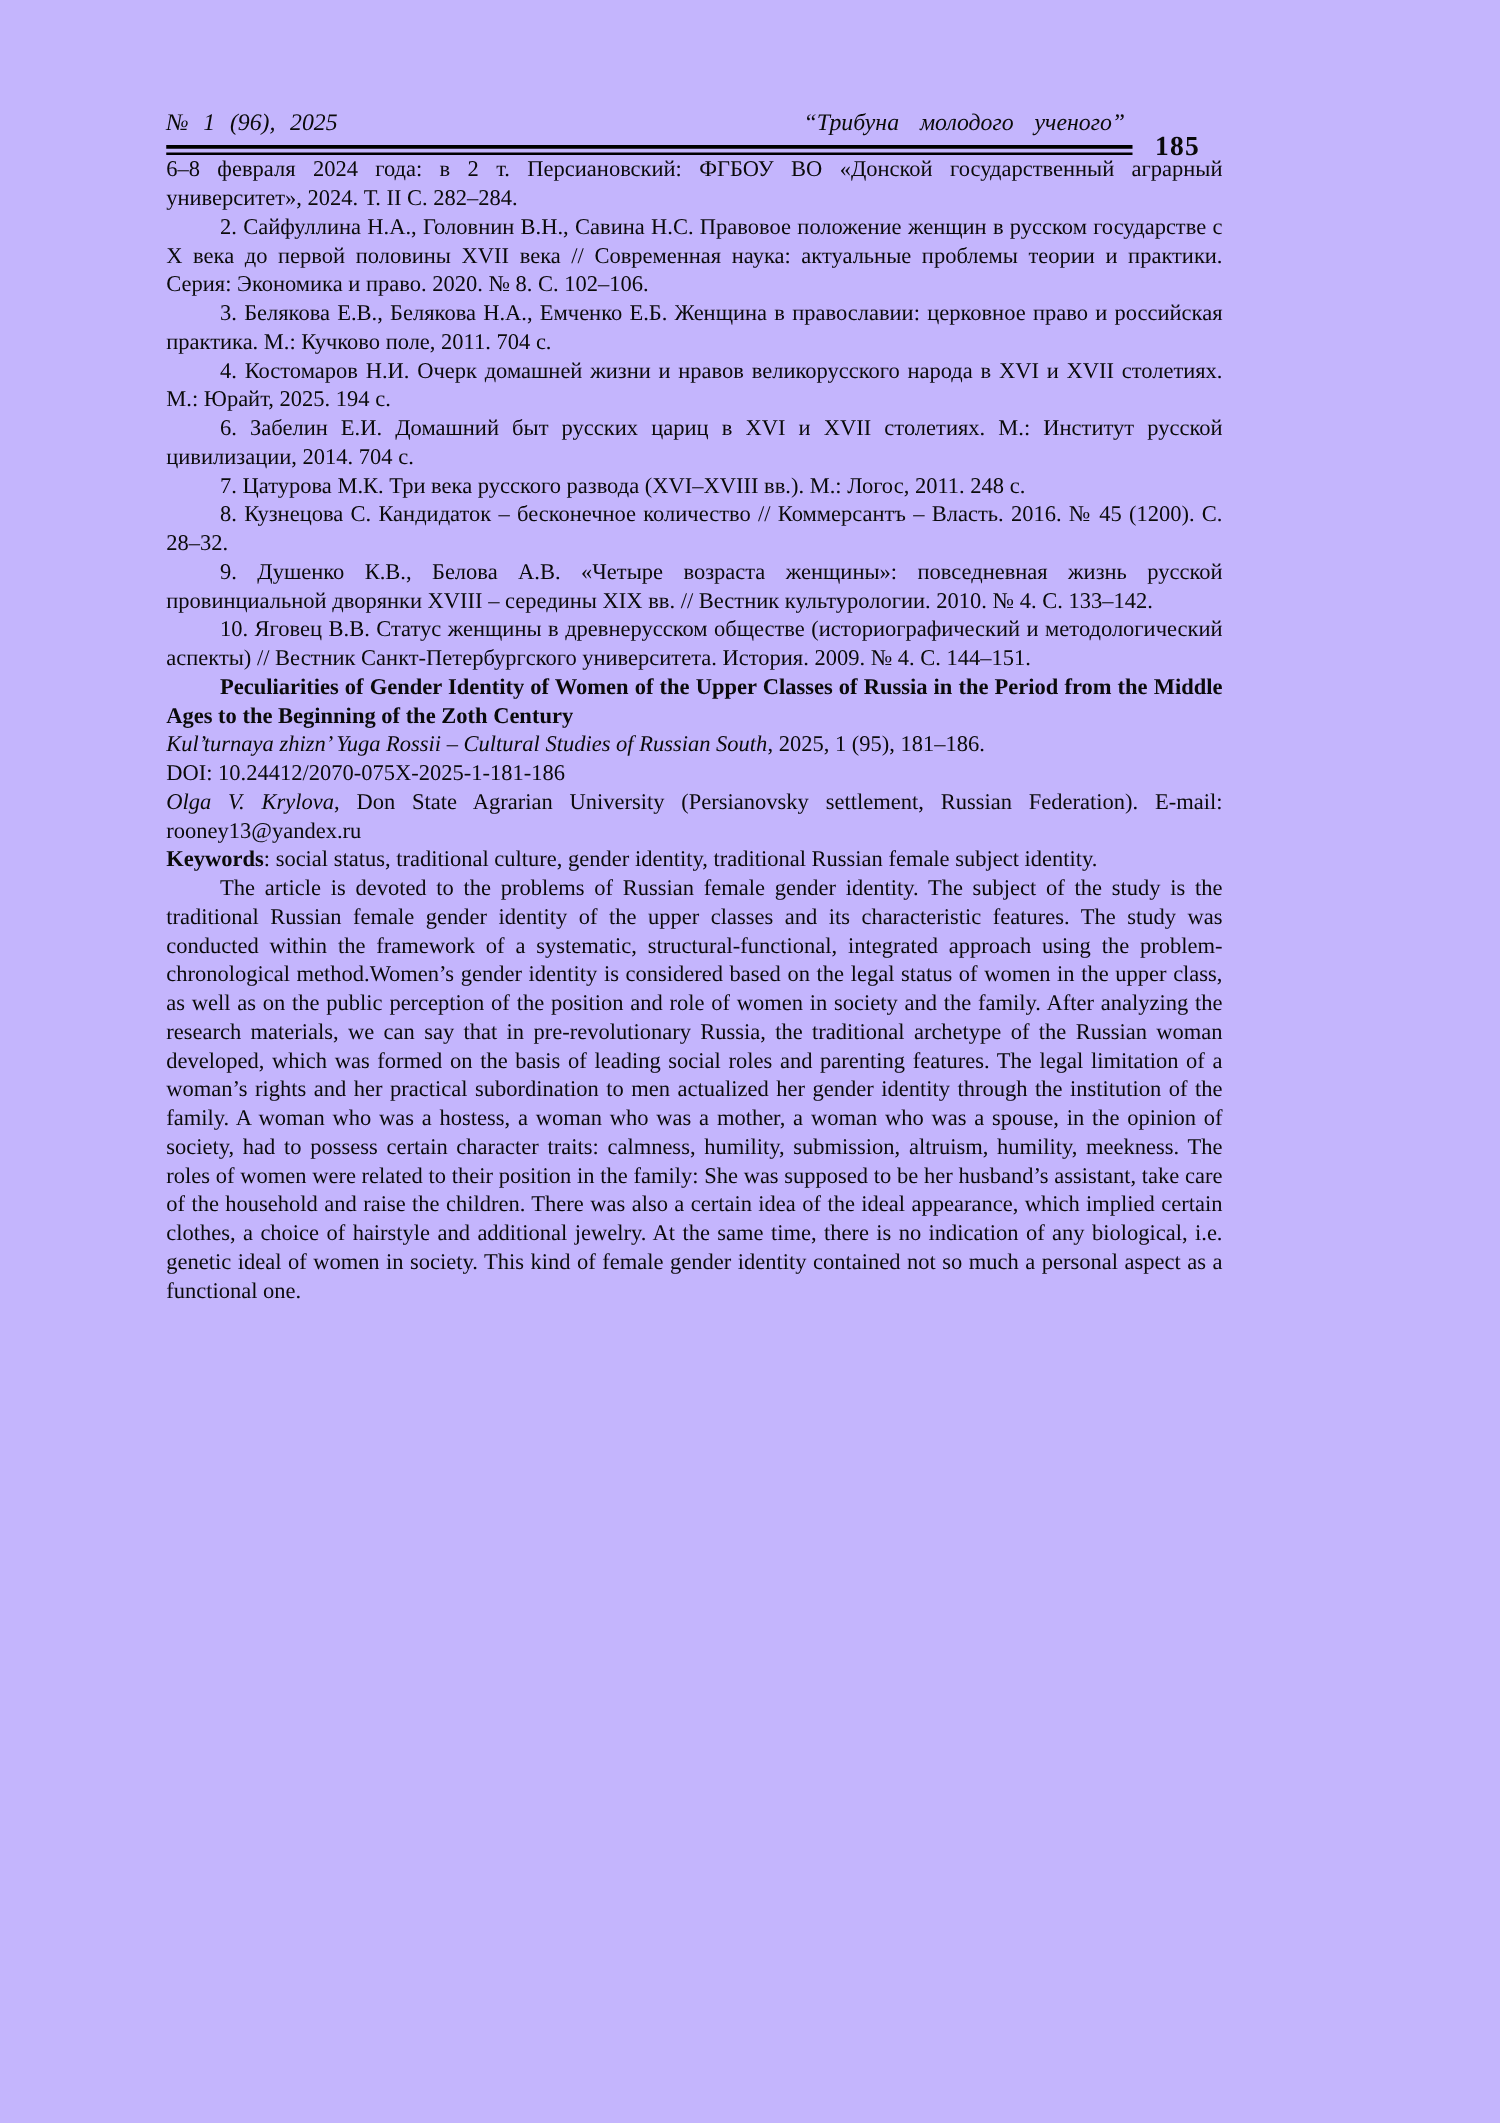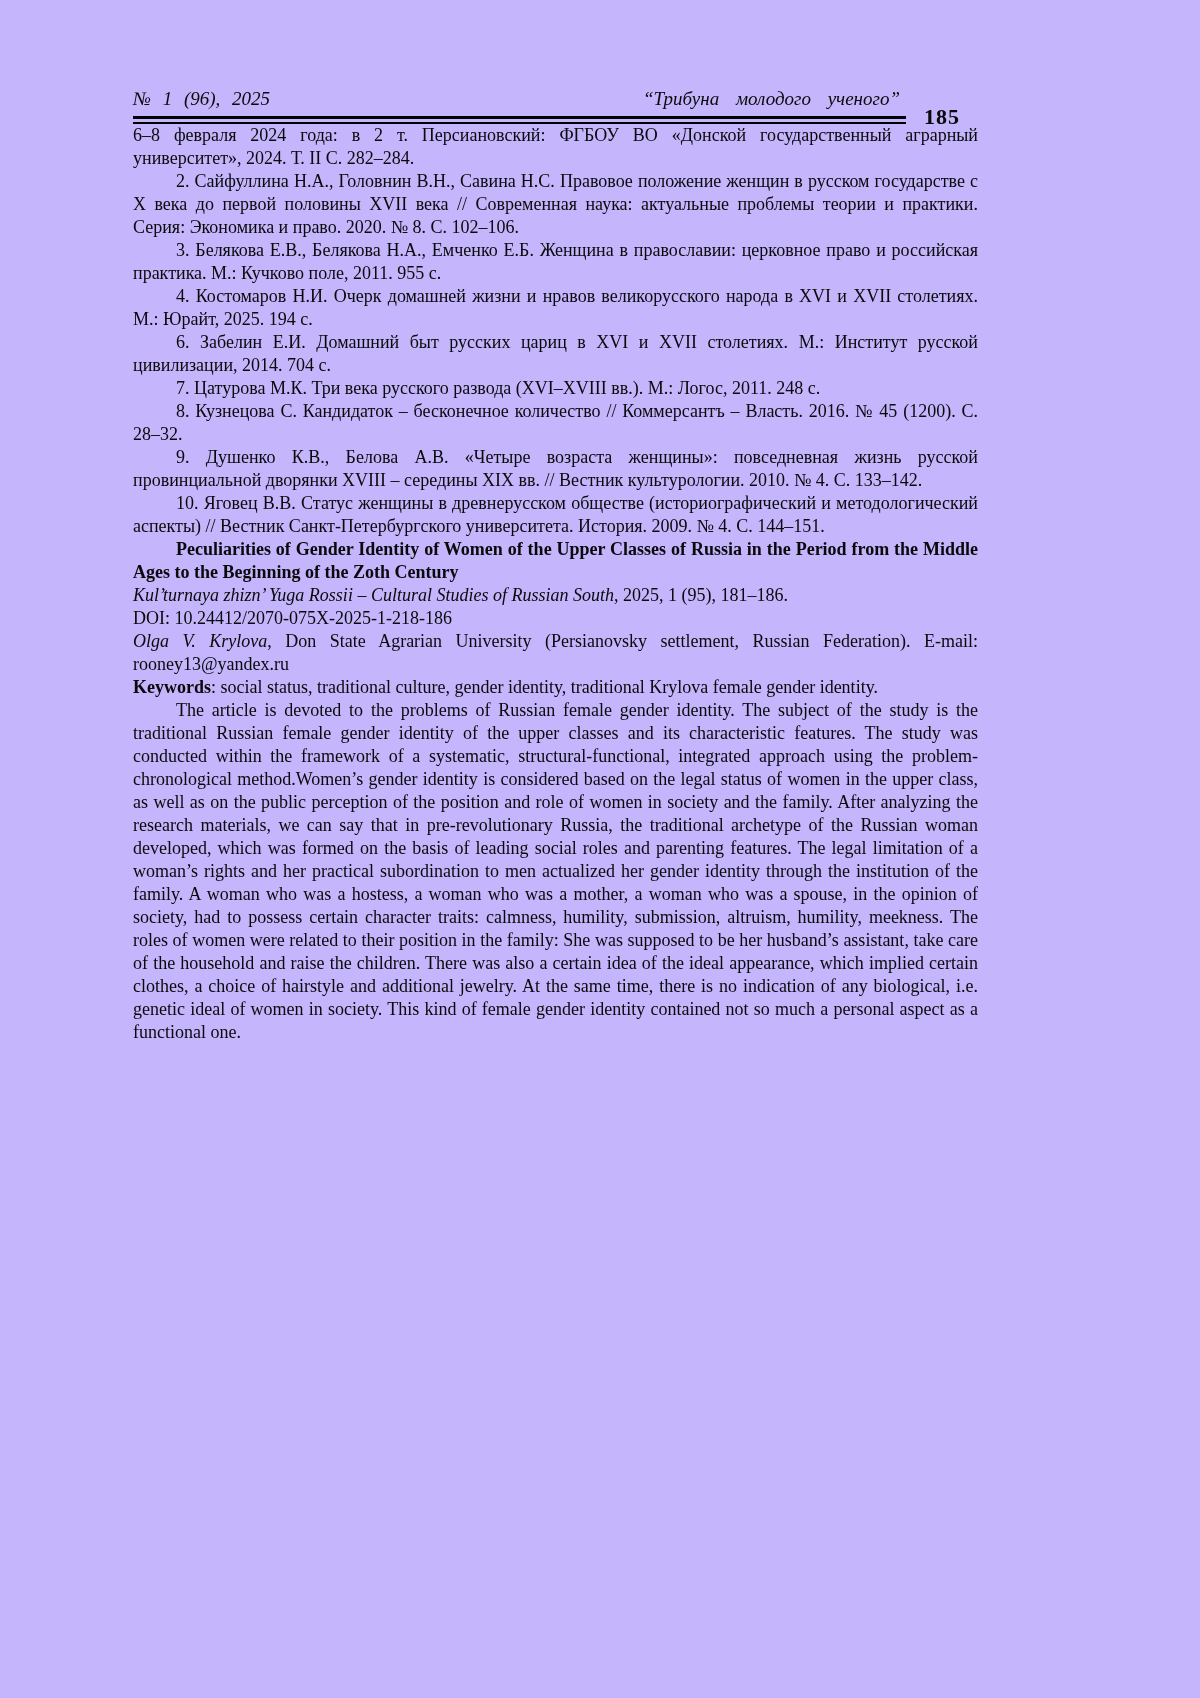--- a/index.html
+++ b/index.html
@@ -85,35 +85,35 @@
         <div class="rule-thin"></div>
       </div>
     </div>
     <span class="page-number">185</span>
   </div>
 
   <div class="content">
 
     <p class="no-indent">6–8 февраля 2024 года: в 2 т. Персиановский: ФГБОУ ВО «Донской государственный аграрный университет», 2024. Т. II С. 282–284.</p>
     <p>2. Сайфуллина Н.А., Головнин В.Н., Савина Н.С. Правовое положение женщин в русском государстве с X века до первой половины XVII века // Современная наука: актуальные проблемы теории и практики. Серия: Экономика и право. 2020. № 8. С. 102–106.</p>
-    <p>3. Белякова Е.В., Белякова Н.А., Емченко Е.Б. Женщина в православии: церковное право и российская практика. М.: Кучково поле, 2011. 955 с.</p>
+    <p>3. Белякова Е.В., Белякова Н.А., Емченко Е.Б. Женщина в православии: церковное право и российская практика. М.: Кучково поле, 2011. 704 с.</p>
     <p>4. Костомаров Н.И. Очерк домашней жизни и нравов великорусского народа в XVI и XVII столетиях. М.: Юрайт, 2025. 194 с.</p>
     <p>6. Забелин Е.И. Домашний быт русских цариц в XVI и XVII столетиях. М.: Институт русской цивилизации, 2014. 704 с.</p>
     <p>7. Цатурова М.К. Три века русского развода (XVI–XVIII вв.). М.: Логос, 2011. 248 с.</p>
     <p>8. Кузнецова С. Кандидаток – бесконечное количество // Коммерсантъ – Власть. 2016. № 45 (1200). С. 28–32.</p>
     <p>9. Душенко К.В., Белова А.В. «Четыре возраста женщины»: повседневная жизнь русской провинциальной дворянки XVIII – середины XIX вв. // Вестник культурологии. 2010. № 4. С. 133–142.</p>
     <p>10. Яговец В.В. Статус женщины в древнерусском обществе (историографический и методологический аспекты) // Вестник Санкт-Петербургского университета. История. 2009. № 4. С. 144–151.</p>
 
     <p class="eng-title gap-above">Peculiarities of Gender Identity of Women of the Upper Classes of Russia in the Period from the Middle Ages to the Beginning of the Zoth Century</p>
 
     <p class="no-indent"><span class="italic">Kul’turnaya zhizn’ Yuga Rossii – Cultural Studies of Russian South</span><span>, 2025, 1 (95), 181–186.</span></p>
 
-    <p class="no-indent">DOI: 10.24412/2070-075X-2025-1-218-186</p>
+    <p class="no-indent">DOI: 10.24412/2070-075X-2025-1-181-186</p>
 
     <p class="no-indent"><span class="italic">Olga V. Krylova</span><span>, Don State Agrarian University (Persianovsky settlement, Russian Federation). E-mail: rooney13@yandex.ru</span></p>
 
-    <p class="no-indent"><span class="bold">Keywords</span><span>: social status, traditional culture, gender identity, traditional Krylova female gender identity.</span></p>
+    <p class="no-indent"><span class="bold">Keywords</span><span>: social status, traditional culture, gender identity, traditional Russian female subject identity.</span></p>
 
     <p class="gap-above">The article is devoted to the problems of Russian female gender identity. The subject of the study is the traditional Russian female gender identity of the upper classes and its characteristic features. The study was conducted within the framework of a systematic, structural-functional, integrated approach using the problem-chronological method.Women’s gender identity is considered based on the legal status of women in the upper class, as well as on the public perception of the position and role of women in society and the family. After analyzing the research materials, we can say that in pre-revolutionary Russia, the traditional archetype of the Russian woman developed, which was formed on the basis of leading social roles and parenting features. The legal limitation of a woman’s rights and her practical subordination to men actualized her gender identity through the institution of the family. A woman who was a hostess, a woman who was a mother, a woman who was a spouse, in the opinion of society, had to possess certain character traits: calmness, humility, submission, altruism, humility, meekness. The roles of women were related to their position in the family: She was supposed to be her husband’s assistant, take care of the household and raise the children. There was also a certain idea of the ideal appearance, which implied certain clothes, a choice of hairstyle and additional jewelry. At the same time, there is no indication of any biological, i.e. genetic ideal of women in society. This kind of female gender identity contained not so much a personal aspect as a functional one.</p>
 
   </div>
 
 </div>
 
 </body></html>

